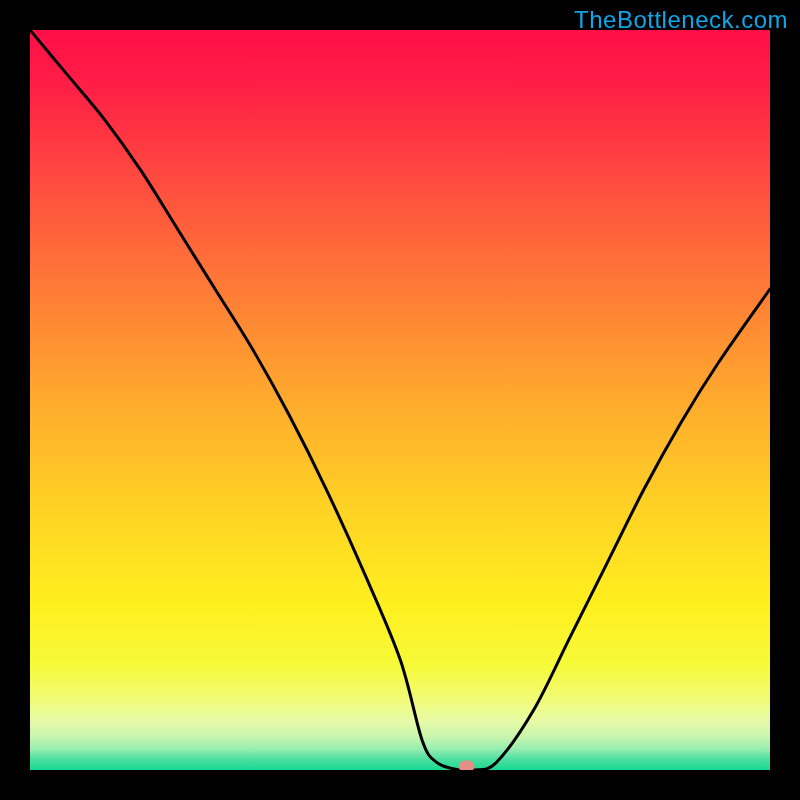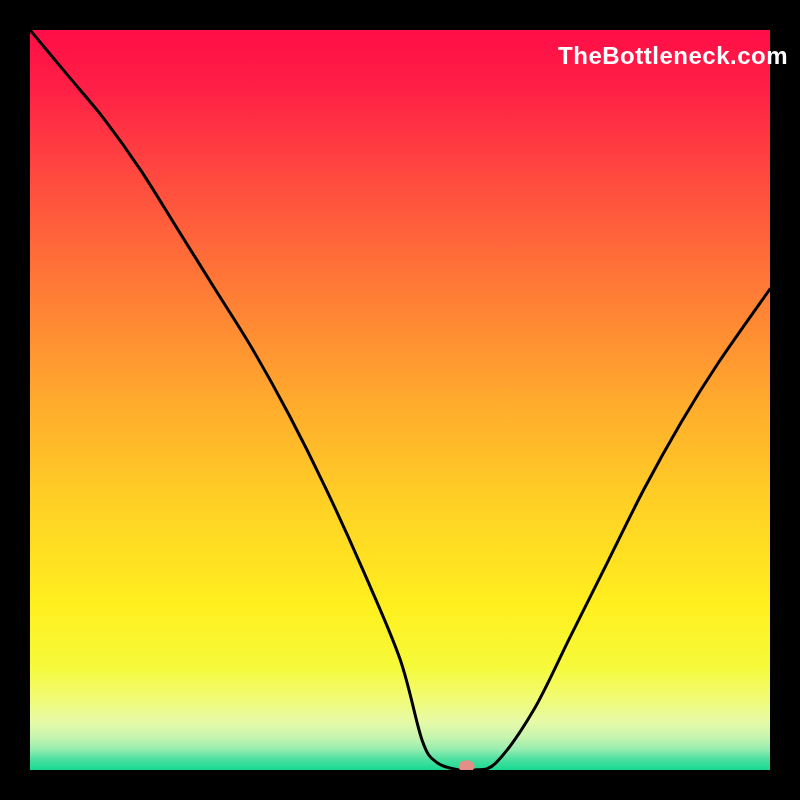--- a/index.html
+++ b/index.html
@@ -9,25 +9,24 @@
     width: 800px;
     height: 800px;
     background: #000;
   }
   .watermark {
     position: absolute;
     top: 6px;
     right: 12px;
     font-family: Arial, Helvetica, sans-serif;
     font-size: 24px;
-    font-weight: 700;
-    color: #ffffff;
+    font-weight: 400;
+    color: #0ea5e9;
     letter-spacing: 0.5px;
     z-index: 3;
-    margin-top: 36px;
   }
   .plot {
     position: absolute;
     left: 30px;
     top: 30px;
     width: 740px;
     height: 740px;
     overflow: hidden;
   }
   .plot svg {

